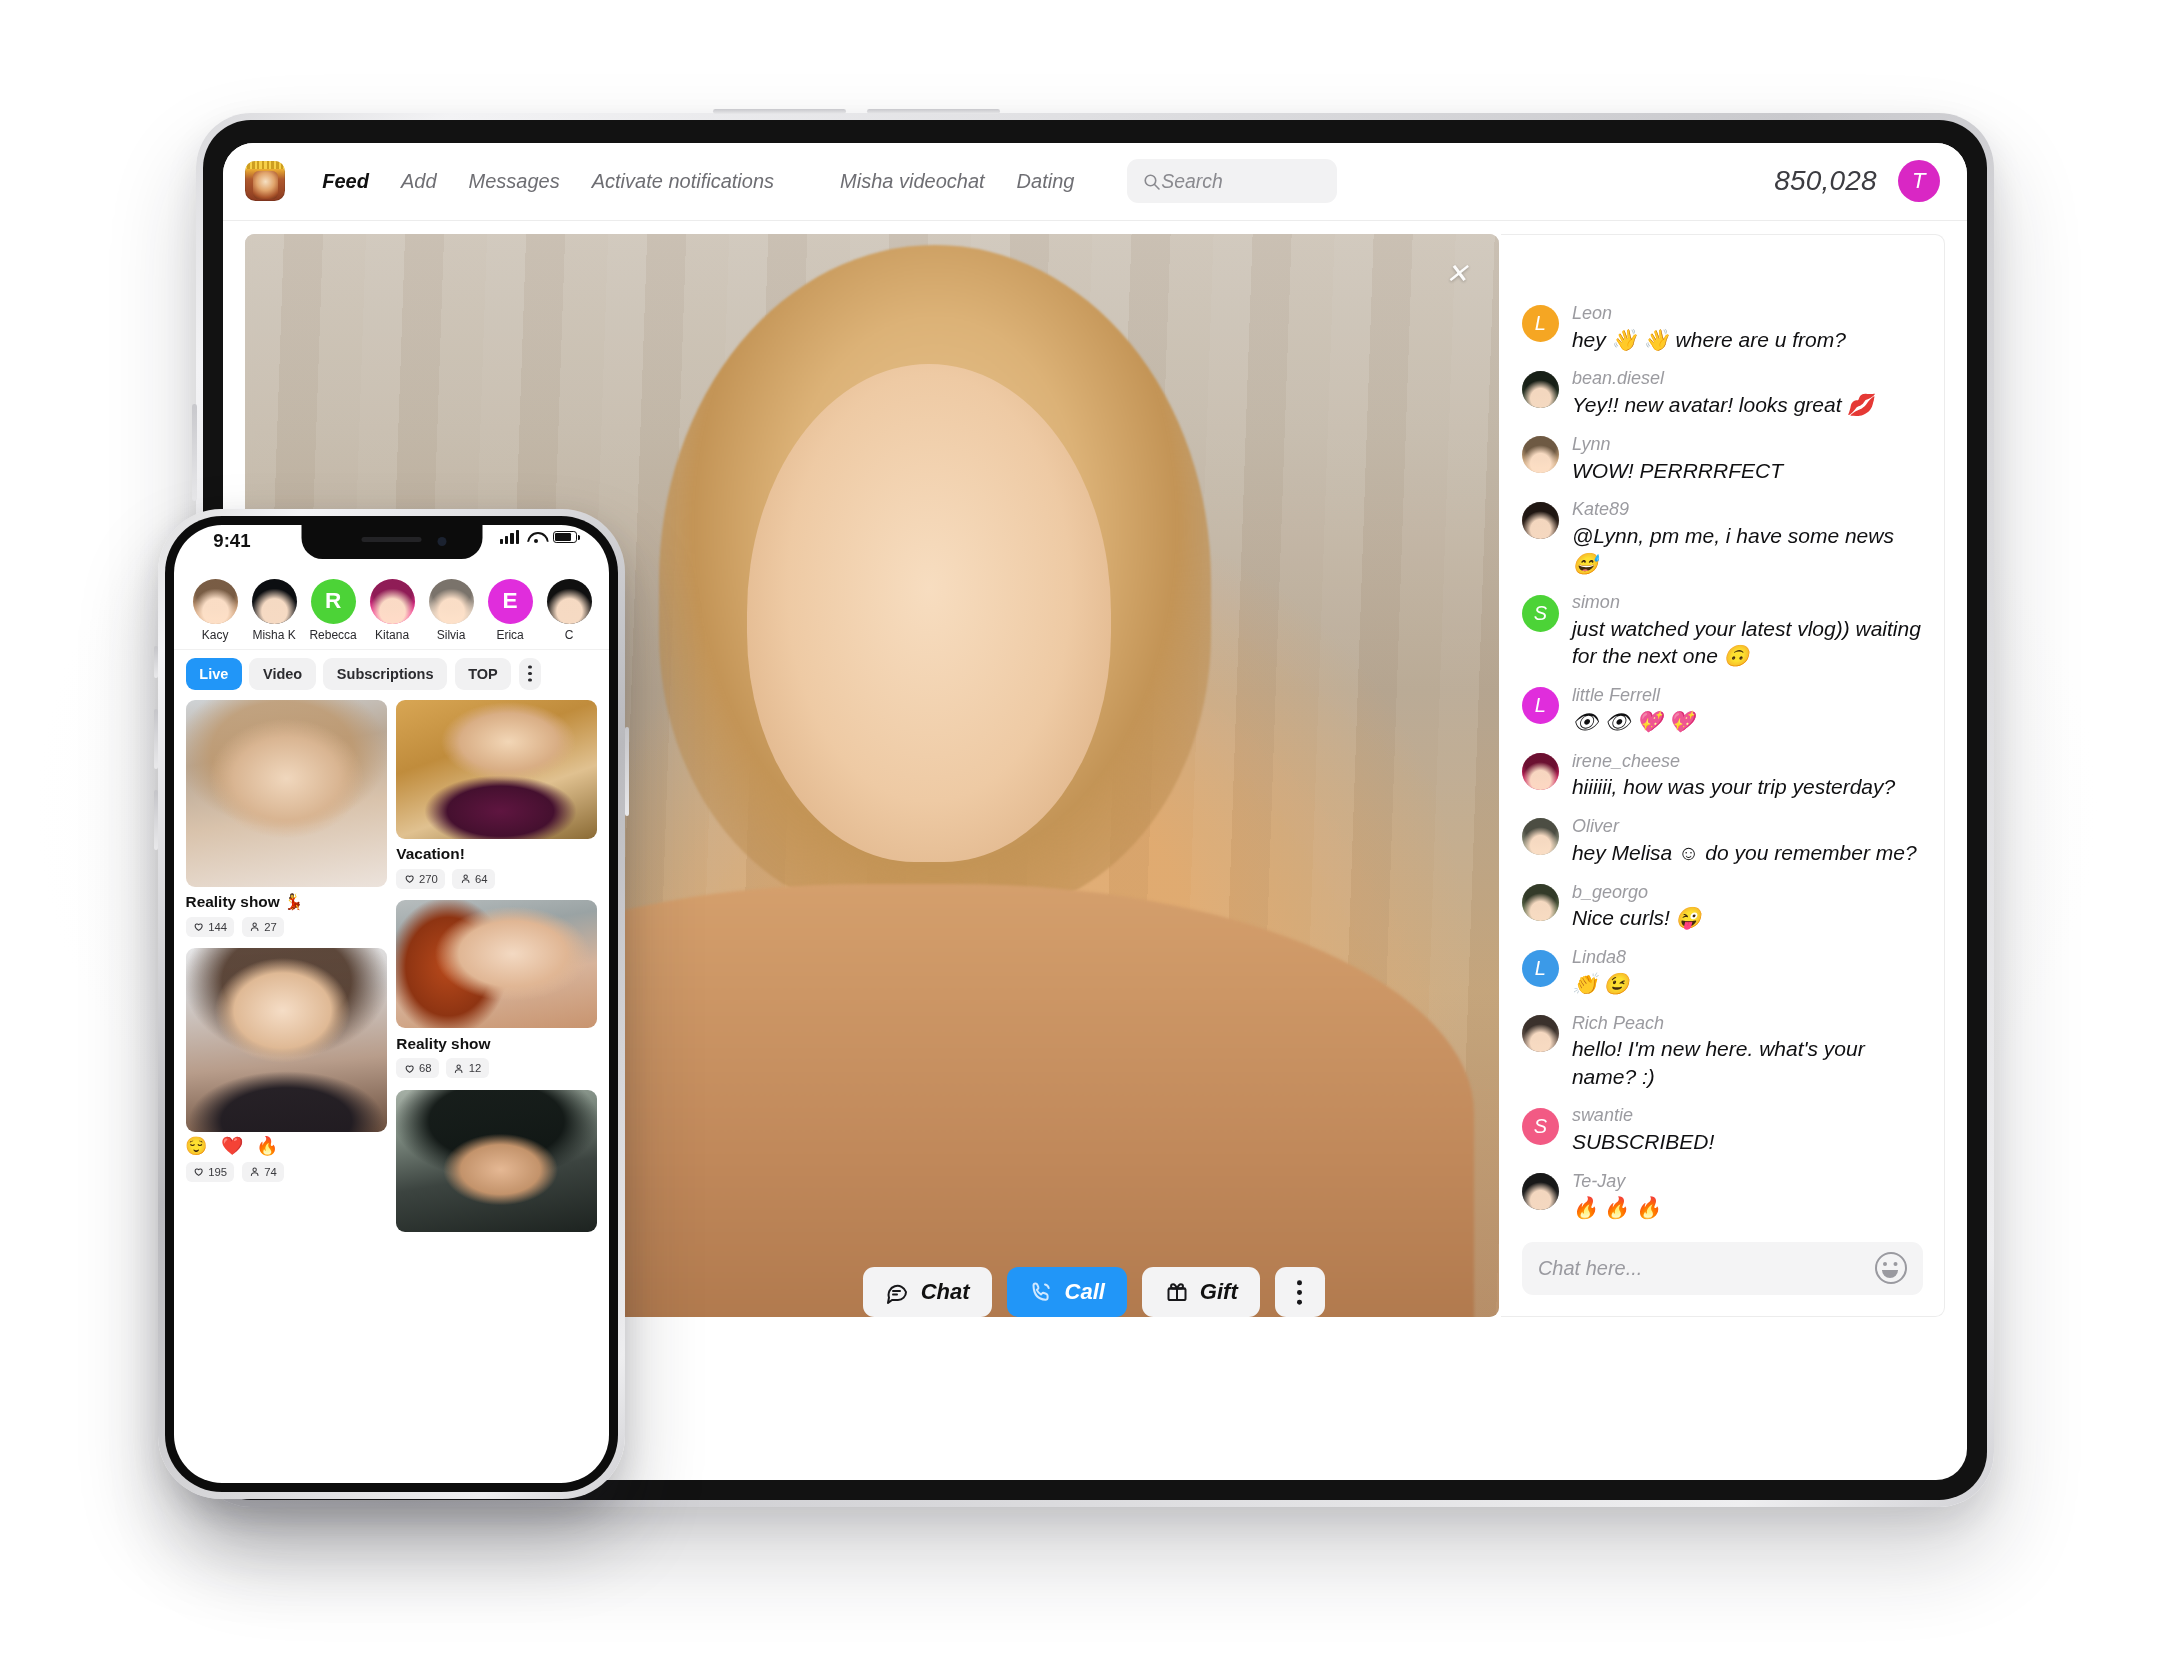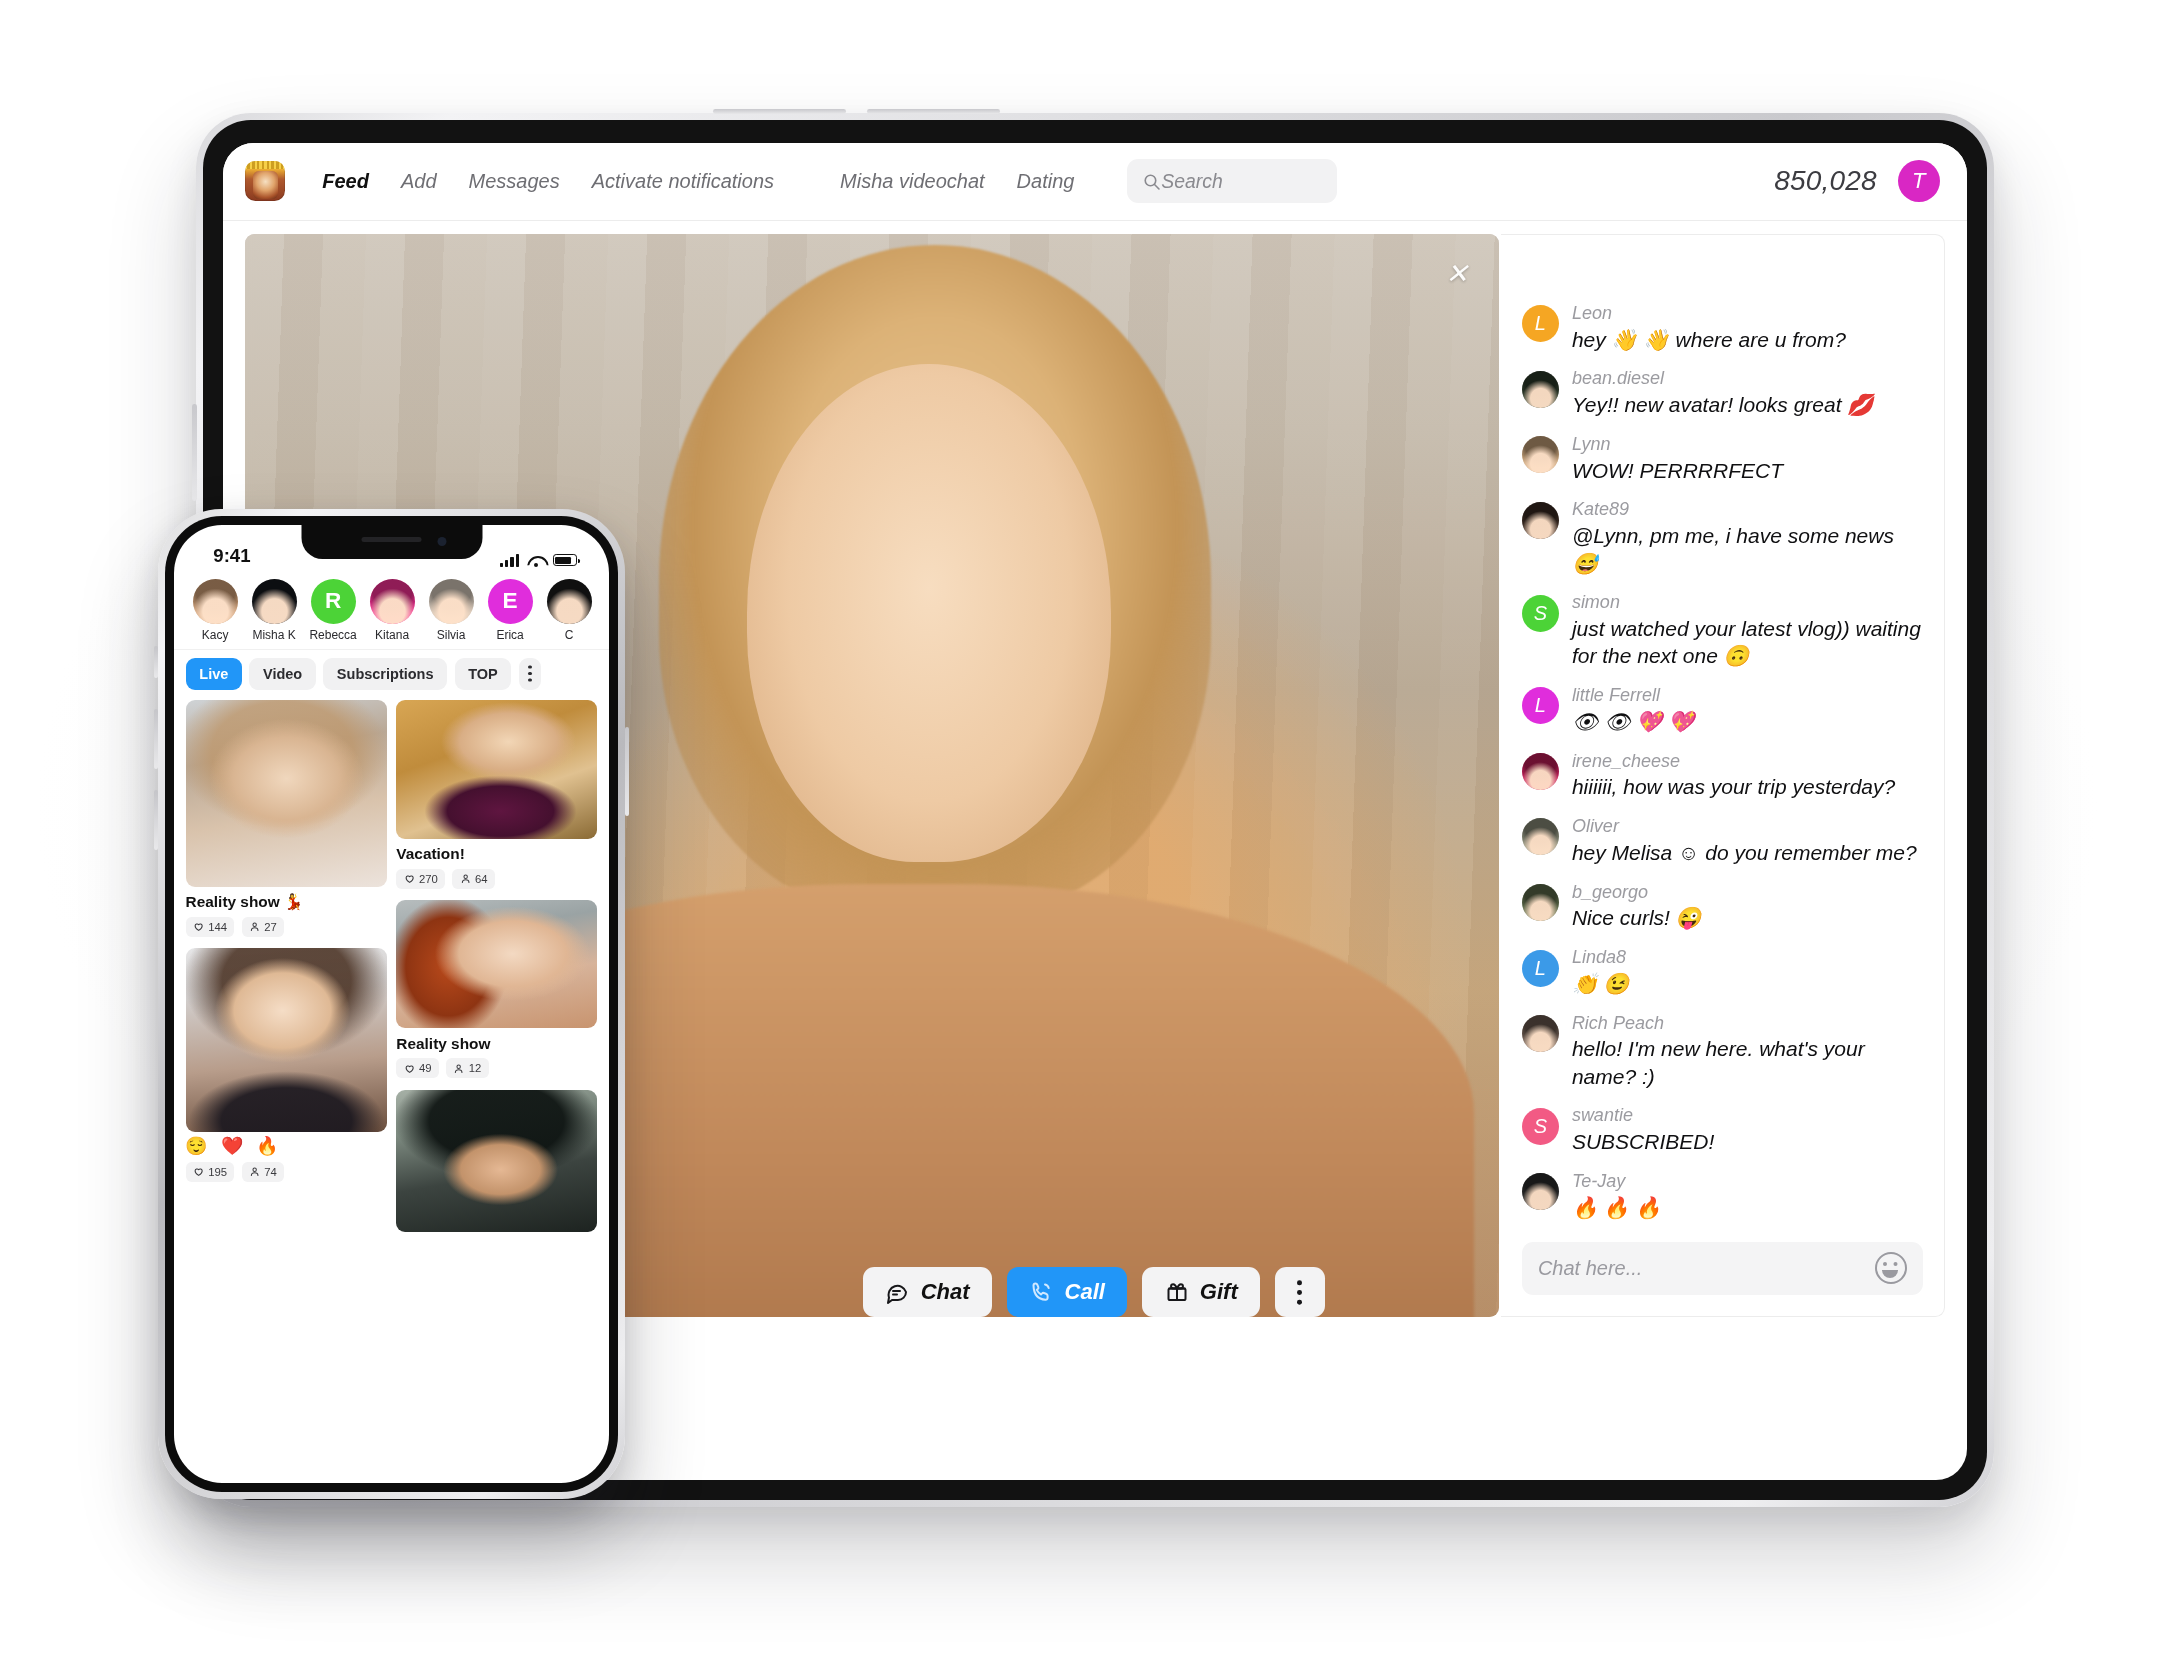--- a/index.html
+++ b/index.html
@@ -373,21 +373,21 @@
     border-radius: 2.4px;
   }
   .pb-l1 { left: -4px; top: 137px; width: 4px; height: 32px; }
   .pb-l2 { left: -4px; top: 200px; width: 4px; height: 60px; }
   .pb-l3 { left: -4px; top: 281px; width: 4px; height: 60px; }
   .pb-r1 { right: -4px; top: 218px; width: 4px; height: 89px; }
 
   .statusbar {
     height: 42px;
     display: flex;
-    align-items: flex-end;
+    align-items: flex-start;
     padding: 4.8px 32px 0 39px;
     font-size: 18.6px;
     font-weight: bold;
     color: #111;
   }
   .sb-right { margin-left: auto; display: flex; align-items: center; gap: 8px; }
   .sig { display: flex; align-items: flex-end; gap: 2px; height: 13.7px; }
   .sig i { width: 3.2px; background: #111; display: block; border-radius: 0.8px; }
   .sig i:nth-child(1){height:4.8px}.sig i:nth-child(2){height:7.3px}
   .sig i:nth-child(3){height:10.5px}.sig i:nth-child(4){height:13.7px}
@@ -882,21 +882,21 @@
               <div class="card">
                 <div class="card-img ci-red" style="height: 128px;"></div>
                 <div class="card-title">Reality show</div>
                 <div class="card-stats">
                   <div class="stat">
                     <span>
                       <svg width="11.3" height="11.3" viewBox="0 0 24 24" fill="none" stroke="#3a3a3e" stroke-width="2.2">
                         <path d="M12 20s-7.5-4.7-7.5-9.6A4.4 4.4 0 0 1 12 7.6a4.4 4.4 0 0 1 7.5 2.8C19.5 15.3 12 20 12 20z" stroke-linejoin="round"></path>
                       </svg>
                     </span>
-                    <span>49</span>
+                    <span>68</span>
                   </div>
                   <div class="stat">
                     <span>
                       <svg width="11.3" height="11.3" viewBox="0 0 24 24" fill="none" stroke="#3a3a3e" stroke-width="2.2">
                         <circle cx="12" cy="8" r="3.6"></circle>
                         <path d="M5 20c0-3.6 3.1-5.8 7-5.8s7 2.2 7 5.8" stroke-linecap="round"></path>
                       </svg>
                     </span>
                     <span>12</span>
                   </div>

